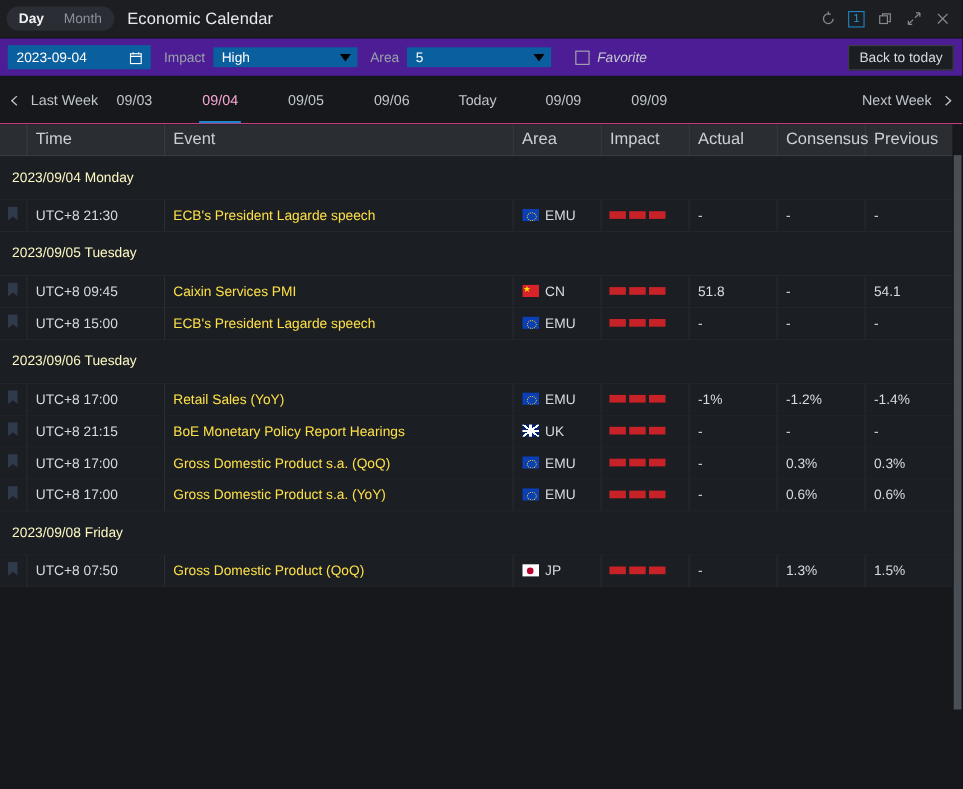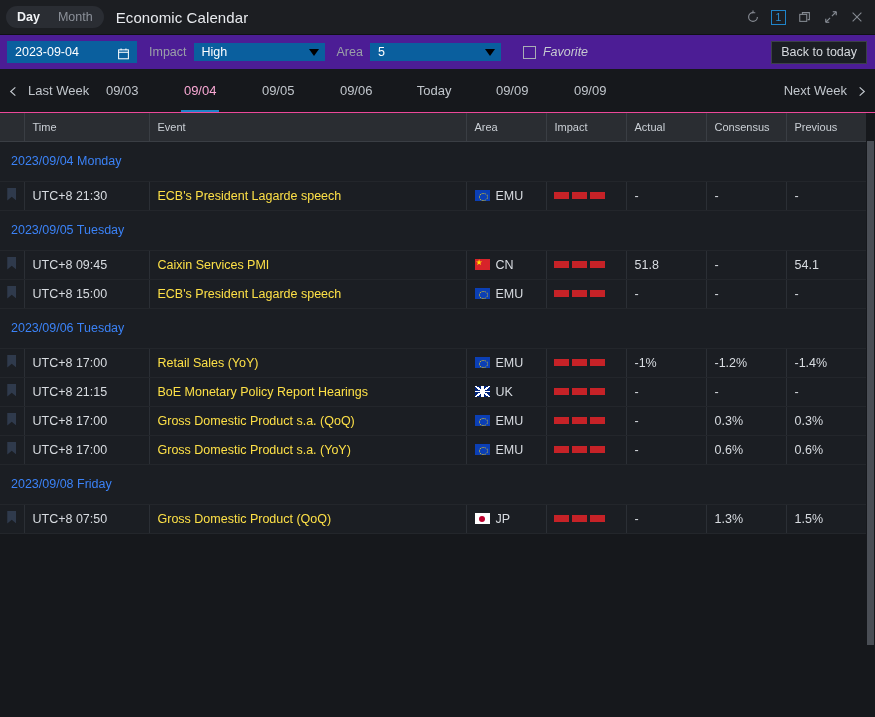--- a/index.html
+++ b/index.html
@@ -224,21 +224,21 @@
     background: #16181c;
   }
   table.cal {
     width: 866px;
     border-collapse: collapse;
     table-layout: fixed;
   }
   table.cal thead th {
     background: #2a2d32;
     height: 28px;
-    font-size: 11px;
+    font-size: 15px;
     font-weight: normal;
     color: #cbd0d6;
     text-align: left;
     padding: 0 0 0 8px;
     border-right: 1px solid #3a3e44;
     border-bottom: 1px solid #3a3e44;
   }
   table.cal thead th.c-fav { border-right: 1px solid #3a3e44; }
   table.cal thead th:last-child { border-right: none; }
 
@@ -248,21 +248,21 @@
   col.c-area     { width: 80px; }
   col.c-impact   { width: 80px; }
   col.c-actual   { width: 80px; }
   col.c-cons     { width: 80px; }
   col.c-prev     { width: 80px; }
 
   tr.daygroup td {
     background: #1b1e23;
     height: 40px;
     font-size: 12.5px;
-    color: #3b82f6;
+    color: #fef9c3;
     padding-left: 11px;
     border-bottom: 1px solid #23262b;
   }
 
   tr.evrow td {
     height: 29px;
     background: #1b1e23;
     font-size: 12.5px;
     color: #d8dce1;
     border-bottom: 1px solid #23262b;

